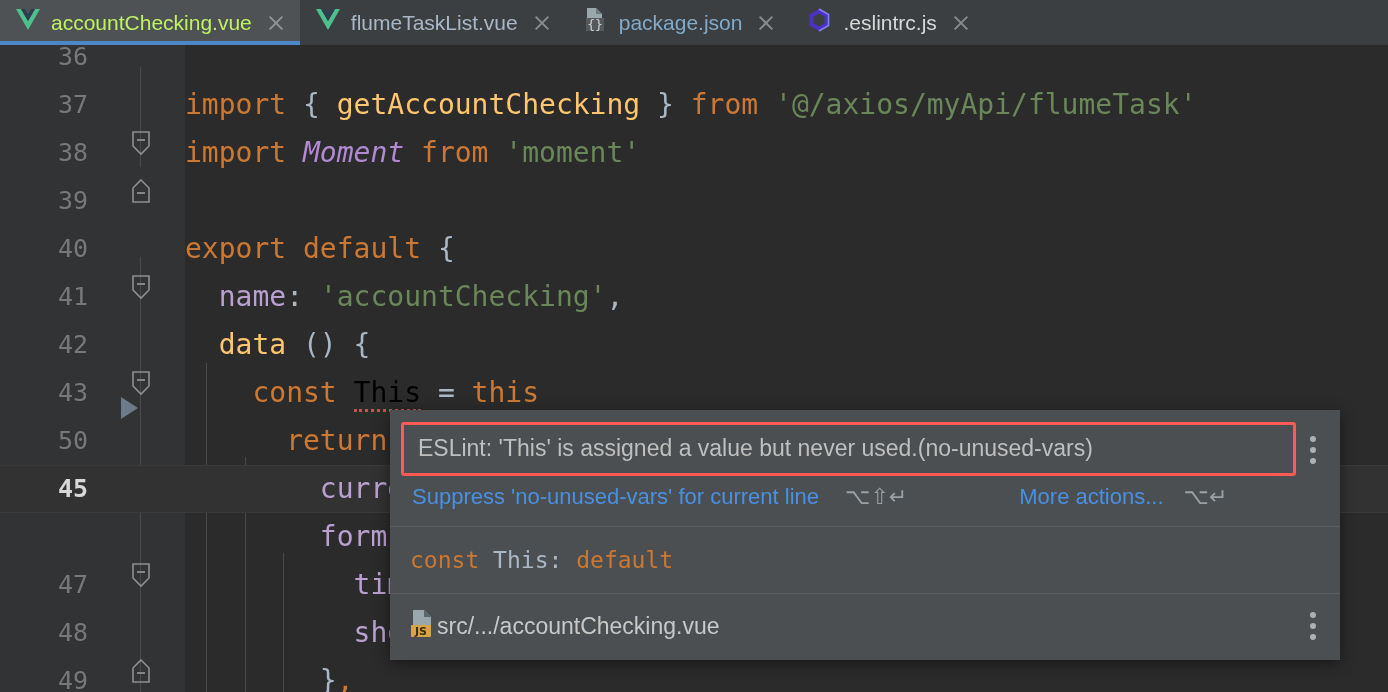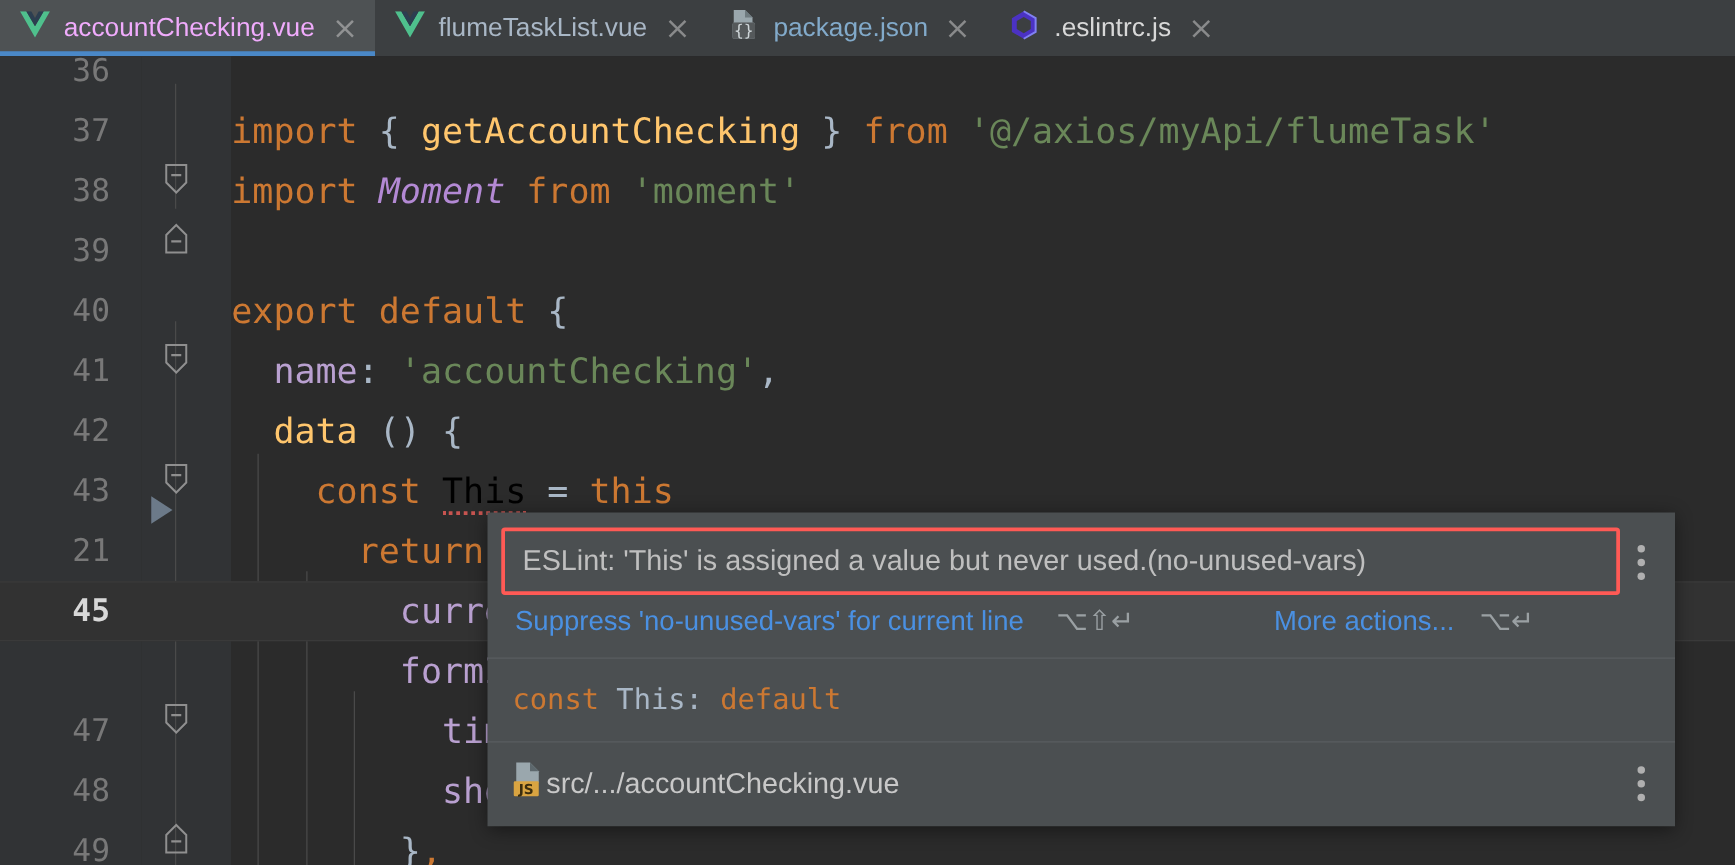--- a/index.html
+++ b/index.html
@@ -26,21 +26,21 @@
     font-size: 21px;
     white-space: nowrap;
   }
   .tab.active { background: #4e5254; }
   .tab.active::after {
     content: ""; position: absolute;
     left: 0; right: 0; bottom: 0; height: 4px;
     background: #4a88c7;
   }
   .tab-label { color: #a9b7c6; }
-  .tab.active .tab-label { color: #f0abfc; }
+  .tab.active .tab-label { color: #bef264; }
   .tab.pkg .tab-label { color: #82aaca; }
   .tab.eslint .tab-label { color: #d8d8d8; text-align: center; }
   .tab-close {
     width: 20px; height: 20px; position: relative;
     opacity: .55; flex: none; margin-left: 3px;
   }
   .tab-close::before, .tab-close::after {
     content: ""; position: absolute; left: 1px; top: 9px;
     width: 18px; height: 2px; background: #c8c8c8;
   }
@@ -315,21 +315,21 @@
       </div>
       <div class="row" style="top: 276px;">
         <div class="ln">42</div>
         <div class="code"><span class="pun">  </span><span class="fn">data</span><span class="pun"> </span><span class="pun">() {</span></div>
       </div>
       <div class="row" style="top: 324px;">
         <div class="ln">43</div>
         <div class="code"><span class="pun">    </span><span class="kw">const</span><span class="pun"> </span><span class="squig">This</span><span class="pun"> </span><span class="pun">= </span><span class="kw">this</span></div>
       </div>
       <div class="row" style="top: 372px;">
-        <div class="ln">21</div>
+        <div class="ln">50</div>
         <div class="code"><span class="pun">      </span><span class="kw">return</span><span class="pun"> </span><span class="pun">{</span></div>
       </div>
       <div class="row current" style="top: 420px;">
         <div class="hl"></div>
         <div class="ln">45</div>
         <div class="code"><span class="pun">        </span><span class="prop">current</span></div>
       </div>
       <div class="row" style="top: 468px;">
         <div class="code"><span class="pun">        </span><span class="prop">formInl</span></div>
       </div>

